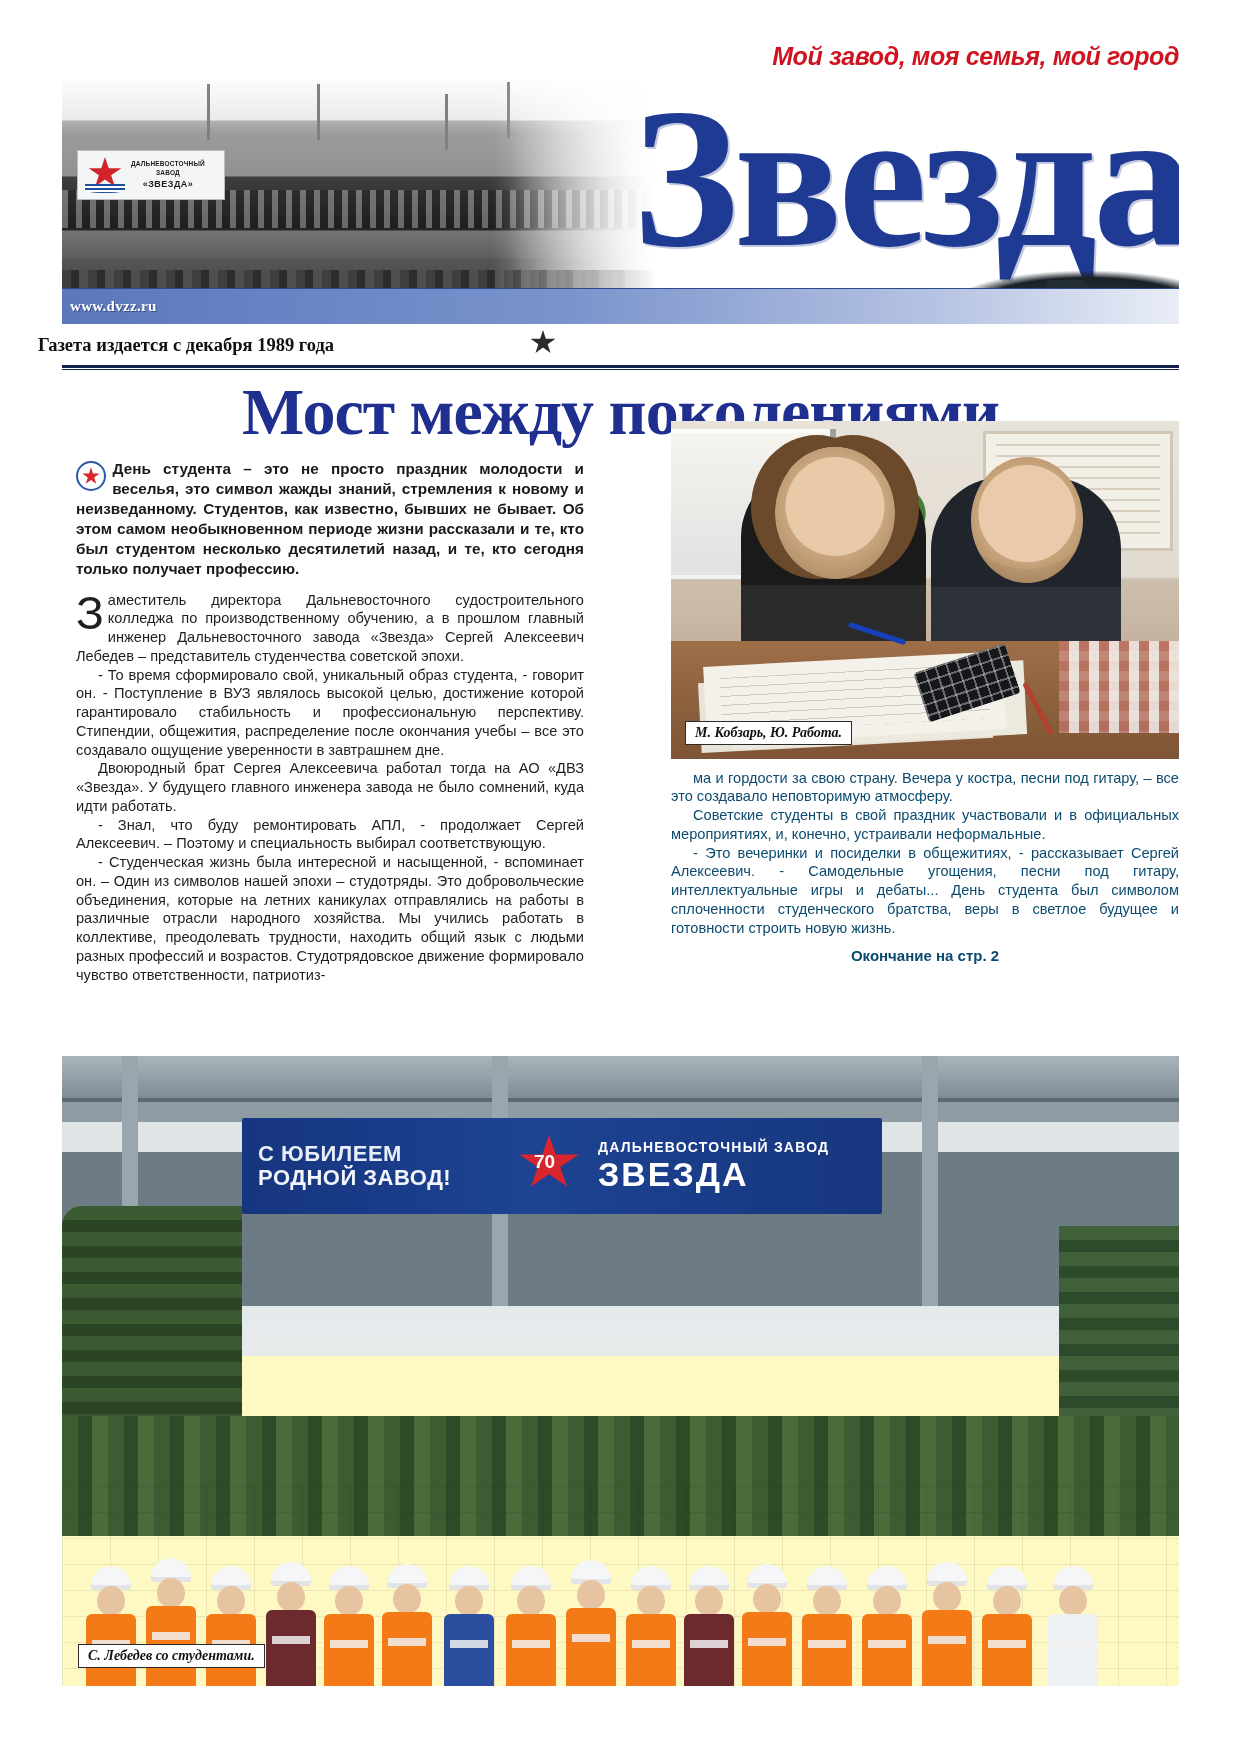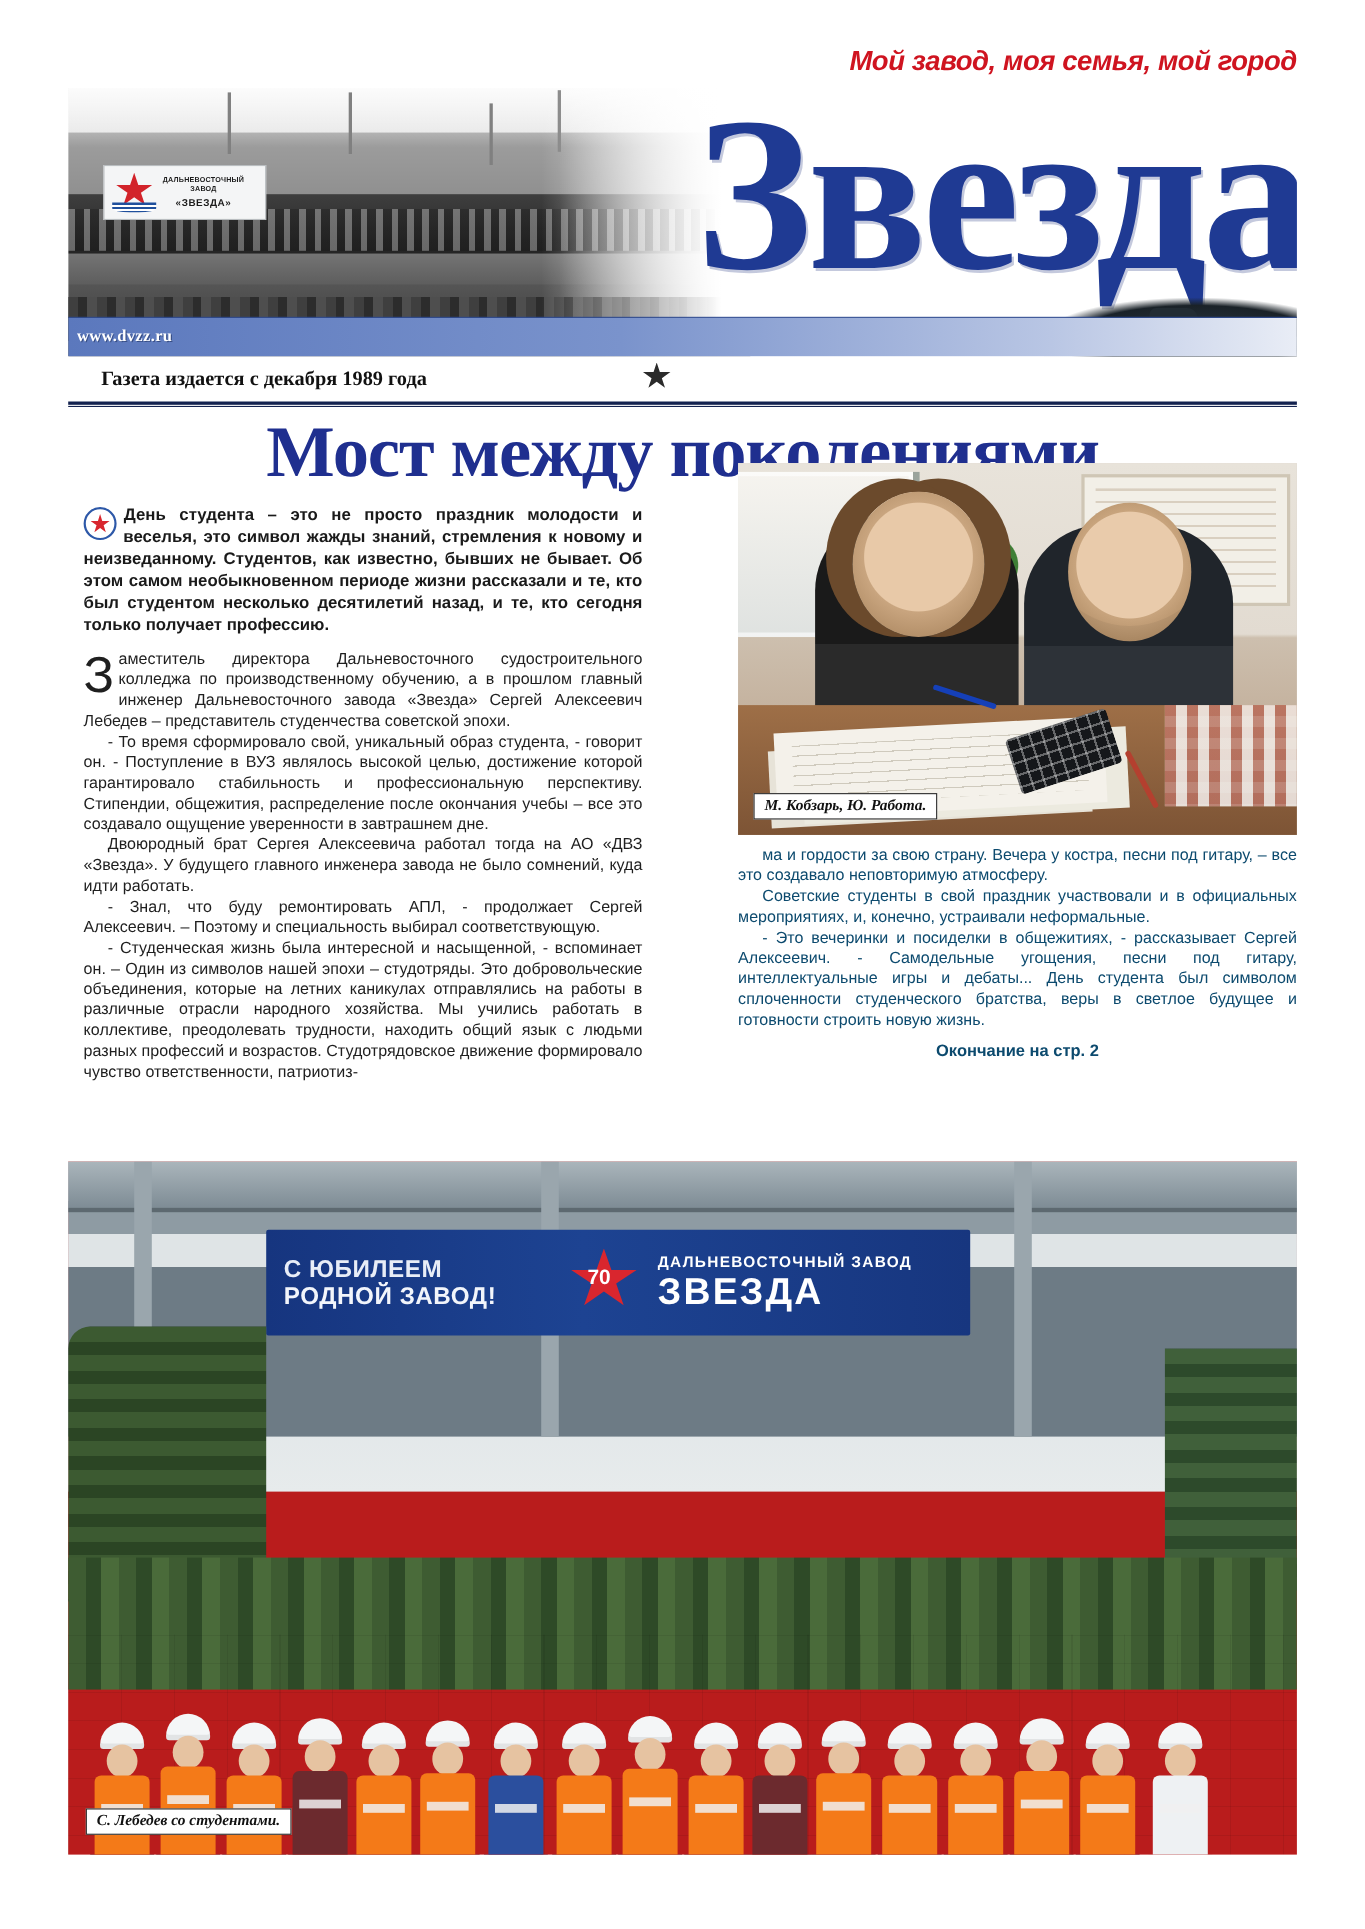--- a/index.html
+++ b/index.html
@@ -55,21 +55,21 @@
     background: repeating-linear-gradient(to right,
       #394a33 0 9px, #2a3826 9px 17px, #47583f 17px 26px);
     filter: grayscale(1) contrast(1.1);
   }
   .mist {
     position:absolute; left:430px; top:46px; width:200px; height:244px;
     background: linear-gradient(to right, rgba(255,255,255,0) 0%, #ffffff 82%);
   }
 
   .plant-sign {
-    position:absolute; left:32px; top:116px;
+    position:absolute; left:15px; top:116px;
     width:148px; height:50px;
     background:#f4f5f6; border:1px solid #b9bdc0;
     display:flex; align-items:center; gap:6px; padding:0 7px;
   }
   .plant-star { width:40px; height:38px; position:relative; flex:0 0 auto; }
   .plant-star .st {
     position:absolute; left:3px; top:1px; width:34px; height:32px;
     background:#d2232a;
     clip-path: polygon(50% 0%, 61% 35%, 98% 35%, 68% 57%, 79% 92%, 50% 70%, 21% 92%, 32% 57%, 2% 35%, 39% 35%);
   }
@@ -125,21 +125,21 @@
   }
   .urlbar .u {
     font-family:"Liberation Serif", serif;
     font-weight:700; font-size:15px; color:#ffffff;
     margin-left:8px; letter-spacing:.3px;
     text-shadow: 1px 1px 0 rgba(40,60,110,.7);
   }
 
   
   .inforow {
-    margin: 4px 62px 0 92px;
+    margin: 4px 62px 0 38px;
     height: 34px;
     display:flex; align-items:center;
     font-family:"Liberation Serif", serif;
     font-weight:700; font-size:18.5px; color:#111;
   }
   .inforow .left { width:430px; }
   .inforow .starmid { width:150px; text-align:center; }
   .inforow .starmid .s {
     display:inline-block; width:26px; height:25px; background:#2b2b2b;
     clip-path: polygon(50% 0%, 61% 35%, 98% 35%, 68% 57%, 79% 92%, 50% 70%, 21% 92%, 32% 57%, 2% 35%, 39% 35%);
@@ -328,21 +328,21 @@
     font-weight:700;
     margin-top:9px !important;
     font-size:15px;
   }
 
   
   .photo2 {
     position:absolute; left:62px; top:1022px;
     width:1117px; height:630px;
     overflow:hidden;
-    background:#b91c1c;
+    background:#fef9c3;
   }
   .p2-sky {
     position:absolute; left:0; top:0; width:100%; height:300px;
     background: linear-gradient(to bottom, #cfd8dc 0%, #dfe5e7 60%, #e7ebec 100%);
   }
   .p2-building {
     position:absolute; left:0; top:0; width:100%; height:250px;
     background: linear-gradient(to bottom, #b9c3c8 0 36px, #8e9ba3 36px 66px, #dfe4e6 66px 96px, #6d7b85 96px 250px);
   }
   .p2-canopy {

